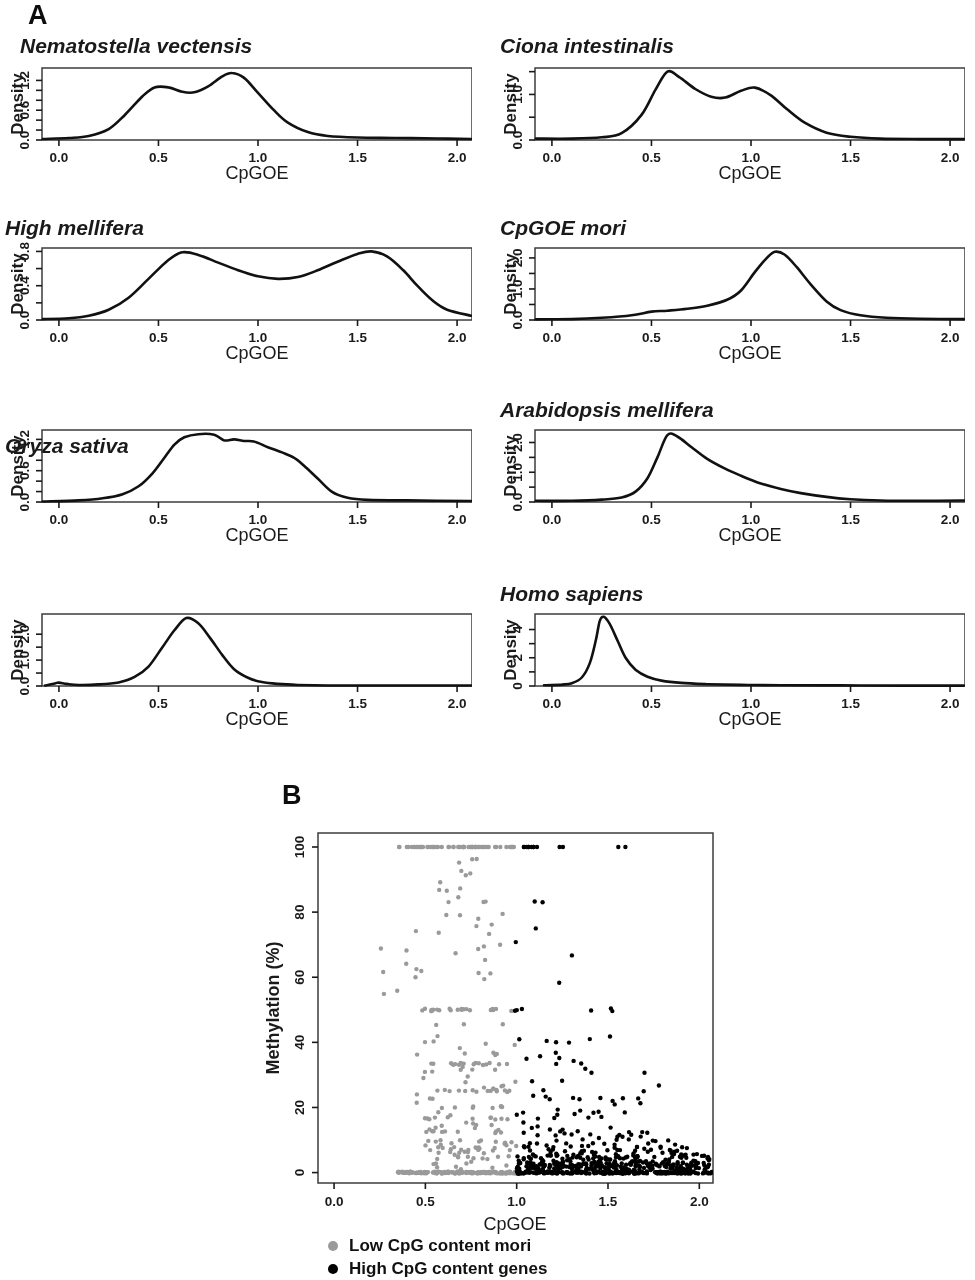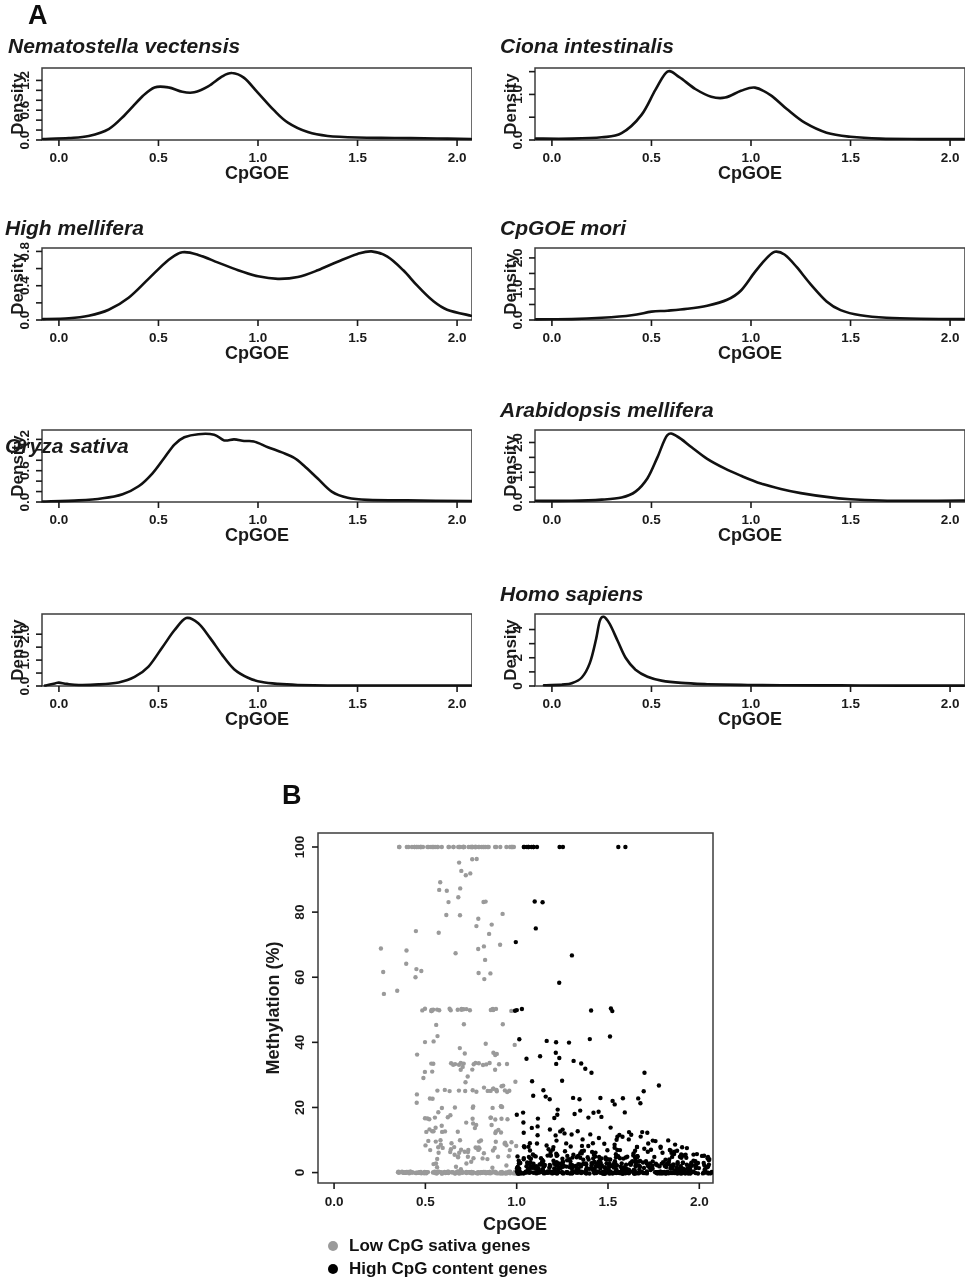--- a/index.html
+++ b/index.html
@@ -5,36 +5,36 @@
   html,body{margin:0;padding:0;background:#fff;}
   #figure{
     position:relative;width:975px;height:1280px;background:#ffffff;overflow:hidden;
     font-family:"Liberation Sans",sans-serif;color:#111;
   }
   .panel-letter{position:absolute;font-size:27px;font-weight:800;color:#0d0d0d;letter-spacing:.5px;}
   .sp-title{position:absolute;font-size:21px;font-weight:700;font-style:italic;color:#1a1a1a;white-space:nowrap;}
   .axis-ylab{position:absolute;width:120px;height:18px;font-size:17px;font-weight:700;color:#1a1a1a;
     text-align:center;transform:rotate(-90deg);transform-origin:center;white-space:nowrap;}
   .axis-ylab.big{width:170px;font-size:18px;}
-  .axis-xlab{position:absolute;width:140px;font-size:18px;font-weight:700;color:#1a1a1a;text-align:center;white-space:nowrap;}
+  .axis-xlab{position:absolute;width:140px;font-size:18px;font-weight:400;color:#1a1a1a;text-align:center;white-space:nowrap;}
   .dplot,.splot{position:absolute;}
   #legend{position:absolute;left:328px;top:1234px;}
   .legend-row{display:flex;align-items:center;height:23px;}
   .legend-dot{width:10px;height:10px;border-radius:50%;margin-right:11px;flex:0 0 auto;}
   .legend-label{font-size:17px;font-weight:700;color:#111;white-space:nowrap;}
 </style>
 </head>
 <body>
 
 <div id="figure">
 
   <span class="panel-letter" style="left:28px;top:0px;">A</span>
   <span class="panel-letter" style="left:282px;top:780px;">B</span>
 
-  <div class="sp-title" style="left:8px;top:34px;">Nematostella vectensis</div>
+  <div class="sp-title" style="left:20px;top:34px;">Nematostella vectensis</div>
   <div class="sp-title" style="left:500px;top:34px;">Ciona intestinalis</div>
   <div class="sp-title" style="left:5px;top:216px;">High mellifera</div>
   <div class="sp-title" style="left:500px;top:216px;">CpGOE mori</div>
   <div class="sp-title" style="left:5px;top:398px;margin-top:36px;">Oryza sativa</div>
   <div class="sp-title" style="left:500px;top:398px;">Arabidopsis mellifera</div>
   <div class="sp-title" style="left:500px;top:582px;">Homo sapiens</div>
 
   <div class="axis-ylab" style="left:-43px;top:95px;">Density</div>
   <div class="axis-ylab" style="left:450px;top:95px;">Density</div>
   <div class="axis-ylab" style="left:-43px;top:275px;">Density</div>
@@ -1343,21 +1343,21 @@
         <circle cx="384.8" cy="340.9" r="2.2"></circle>
         <circle cx="252.8" cy="342.8" r="2.2"></circle>
         <circle cx="395.7" cy="345.3" r="2.2"></circle>
       </g>
     </svg>
   <div class="axis-xlab" style="left:445px;top:1214px;">CpGOE</div>
 
   <div id="legend">
     <div class="legend-row">
       <span class="legend-dot" id="legend-dot-0" style="background: rgb(154, 154, 154);"></span>
-      <span class="legend-label">Low CpG sativa genes</span>
+      <span class="legend-label">Low CpG content mori</span>
     </div>
     <div class="legend-row">
       <span class="legend-dot" id="legend-dot-1" style="background: rgb(0, 0, 0);"></span>
       <span class="legend-label">High CpG content genes</span>
     </div>
   </div>
 
 </div>
 
 </body></html>

